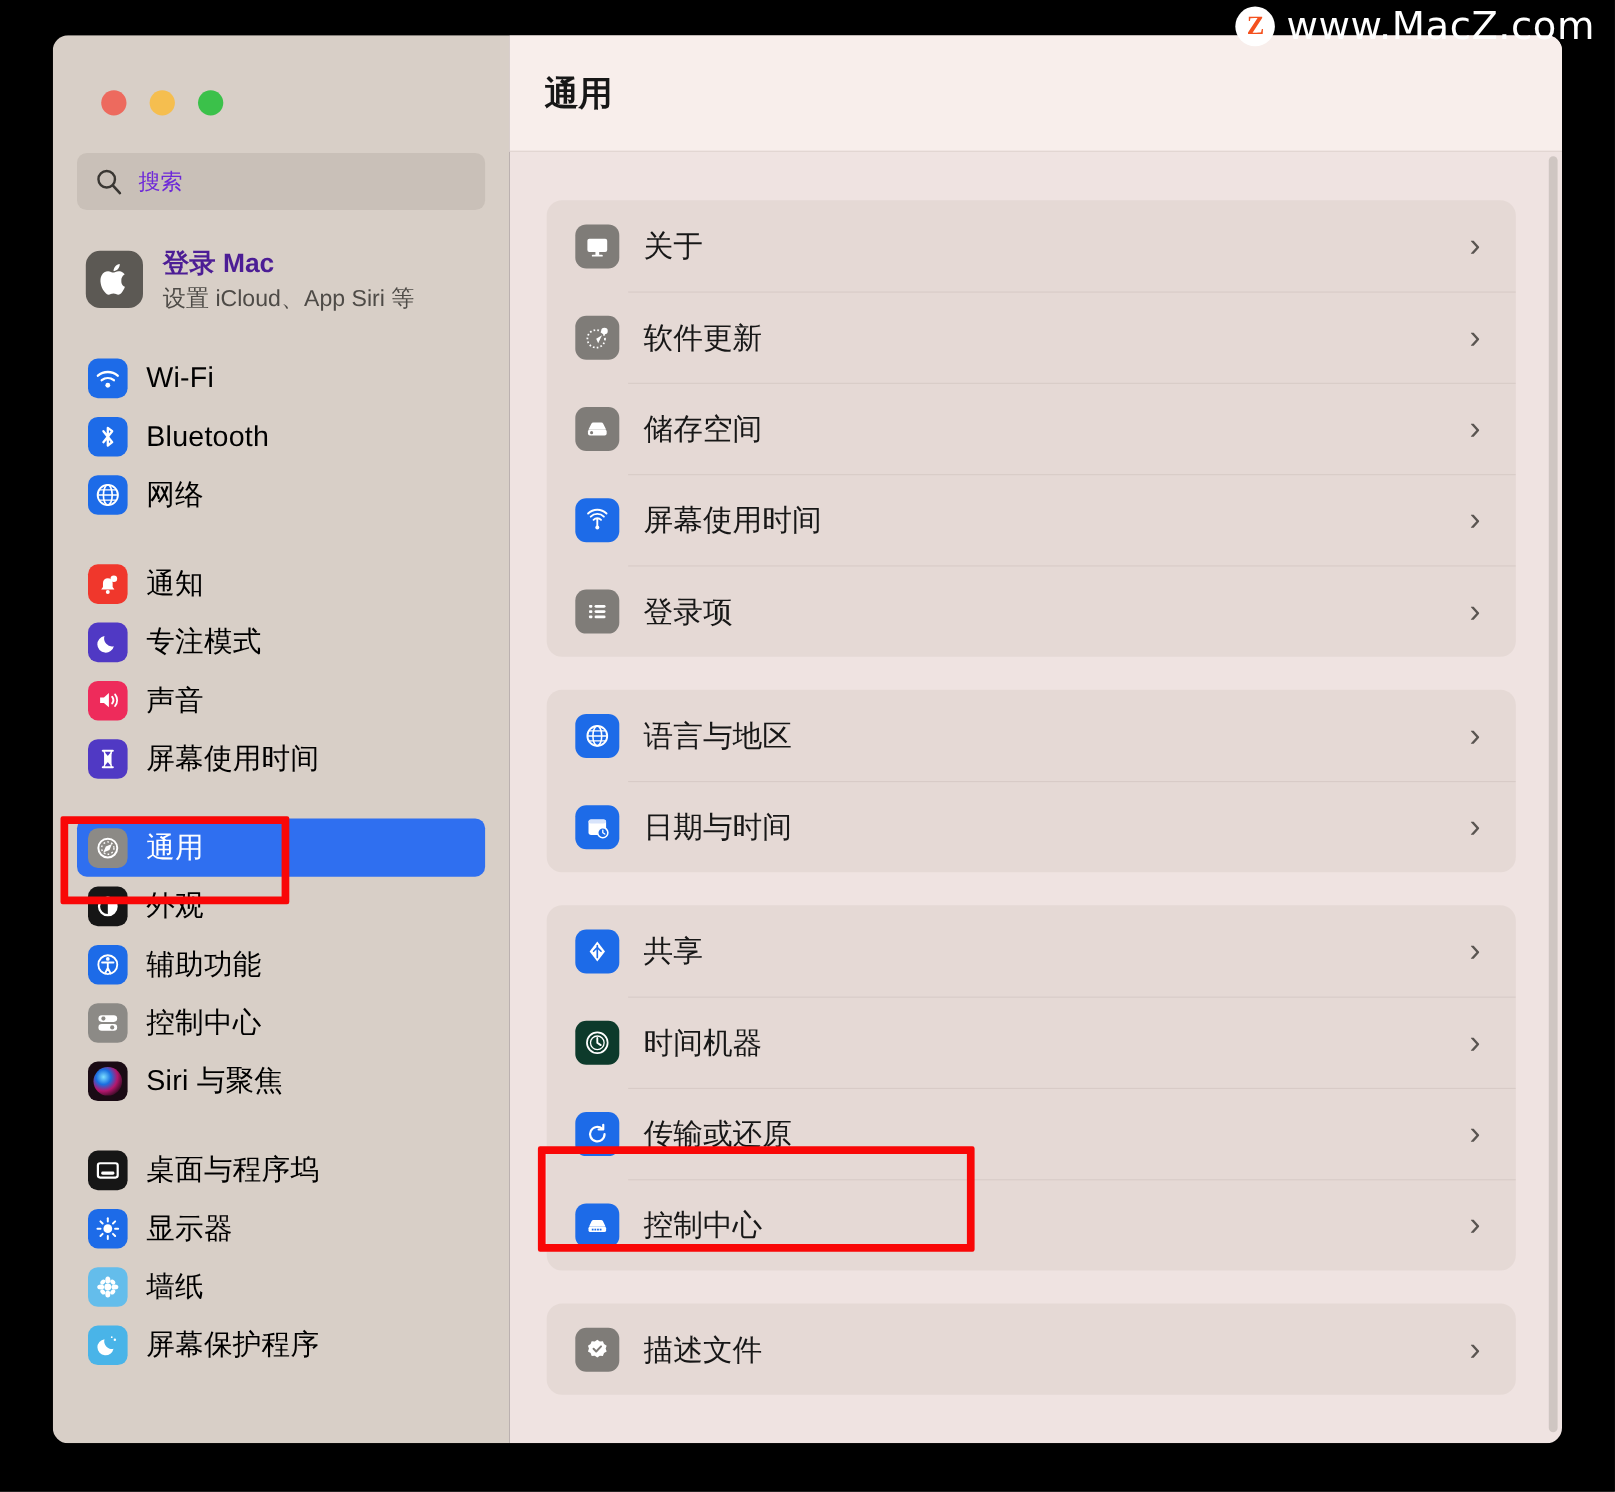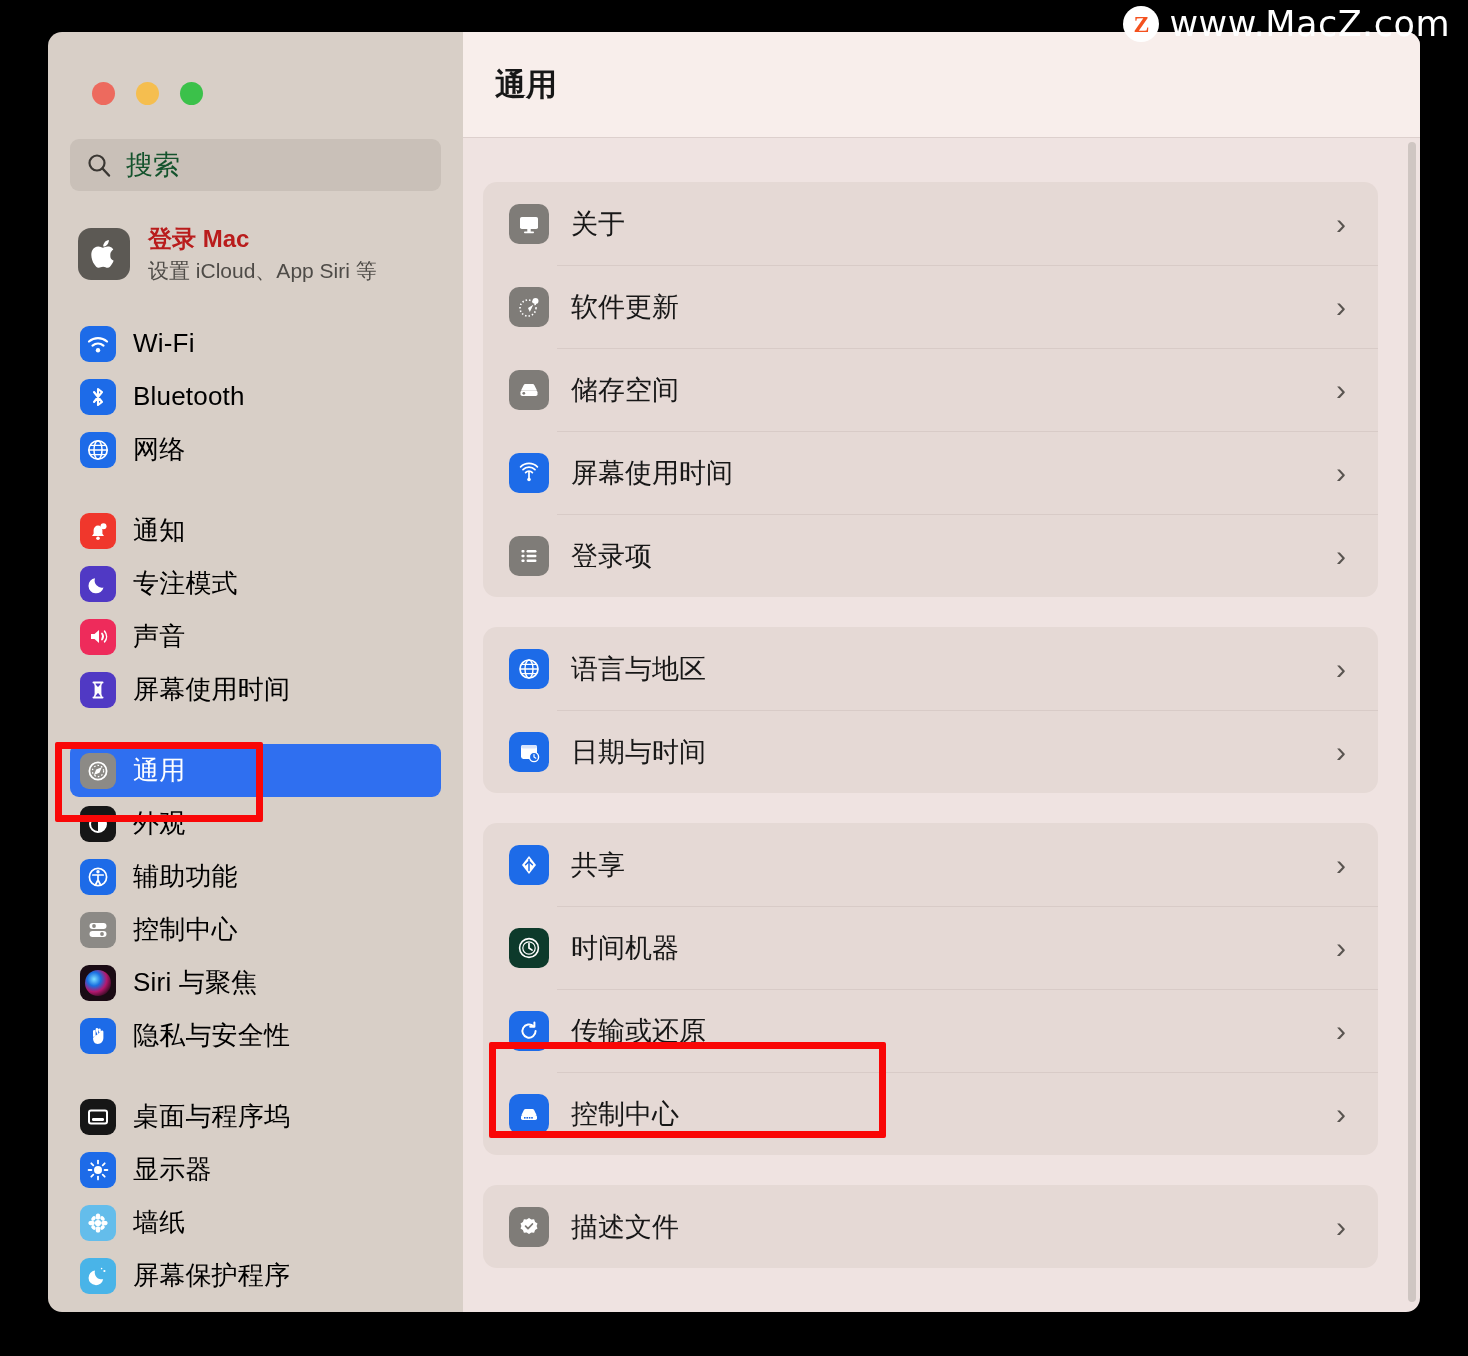--- a/index.html
+++ b/index.html
@@ -62,36 +62,36 @@
   .searchbox {
     margin: 34px 22px 0 22px;
     height: 52px;
     background: #C9C0B8;
     border-radius: 9px;
     display: flex; align-items: center;
     padding: 0 16px;
     gap: 14px;
   }
   .searchbox .mag { flex: 0 0 auto; display:flex; }
-  .search-ph { color: #14532d; font-size: 27px; }
+  .search-ph { color: #6d28d9; font-size: 20px; }
 
   .appleid {
     display: flex; align-items: center; gap: 18px;
     margin: 26px 22px 0 22px;
     padding: 6px 8px;
     border-radius: 8px;
   }
   .appleid-icon {
     width: 52px; height: 52px; border-radius: 13px;
     background: #5c5954;
     display: flex; align-items: center; justify-content: center;
     flex: 0 0 52px;
   }
   .appleid-txt { display: flex; flex-direction: column; gap: 2px; }
-  .appleid-title { font-size: 24px; font-weight: bold; color: #b91c1c; }
+  .appleid-title { font-size: 24px; font-weight: bold; color: #4c1d95; }
   .appleid-sub { font-size: 21px; color: #4e4b47; }
 
   .navgroup { margin-top: 26px; padding: 0 22px; }
   .navgroup + .navgroup { margin-top: 28px; }
   .navitem {
     display: flex; align-items: center; gap: 17px;
     height: 53px;
     padding: 0 10px;
     border-radius: 9px;
   }
@@ -117,21 +117,21 @@
     background: #F8EEEB;
     border-bottom: 1px solid #ddd0cd;
     display: flex; align-items: center;
     padding-left: 32px;
     flex: 0 0 106px;
   }
   .content-title { font-size: 31px; font-weight: bold; color: #171717; }
 
   .content-body {
     flex: 1 1 auto;
-    padding: 44px 42px 0 20px;
+    padding: 44px 42px 0 34px;
     overflow: hidden;
     position: relative;
   }
   .card {
     background: #E5D9D5;
     border-radius: 14px;
     margin-bottom: 30px;
     overflow: hidden;
   }
   .row {
@@ -338,28 +338,20 @@
                   <stop offset="35%" stop-color="#1a6fe0"></stop>
                   <stop offset="65%" stop-color="#b4176e"></stop>
                   <stop offset="100%" stop-color="#2b0a1c"></stop>
                 </radialGradient>
               </defs>
               <circle cx="18" cy="18" r="13" fill="url(#sirig)"></circle>
             </svg>
           </span>
           <span class="nav-label">Siri 与聚焦</span>
         </div>
-        <div class="navitem">
-          <span class="nic" style="background:#1D6BE8;">
-            <svg width="24" height="24" viewBox="0 0 24 24">
-              <path d="M7 13V7.2a1.3 1.3 0 0 1 2.6 0V12m0-5.6V5.3a1.3 1.3 0 0 1 2.6 0V12m0-6.2a1.3 1.3 0 0 1 2.6 0V12m0-4.3a1.3 1.3 0 0 1 2.6 0v6.1c0 3.6-2.4 6.2-5.6 6.2S7 17.4 7 13.8z" fill="#fff"></path>
-            </svg>
-          </span>
-          <span class="nav-label">隐私与安全性</span>
-        </div>
       </div>
 
       <div class="navgroup">
         <div class="navitem">
           <span class="nic" style="background:#161616;">
             <svg width="26" height="26" viewBox="0 0 26 26">
               <rect x="4" y="6.5" width="18" height="13" rx="2" fill="none" stroke="#fff" stroke-width="2"></rect>
               <rect x="7" y="14" width="12" height="3" rx="1.3" fill="#fff"></rect>
             </svg>
           </span>

